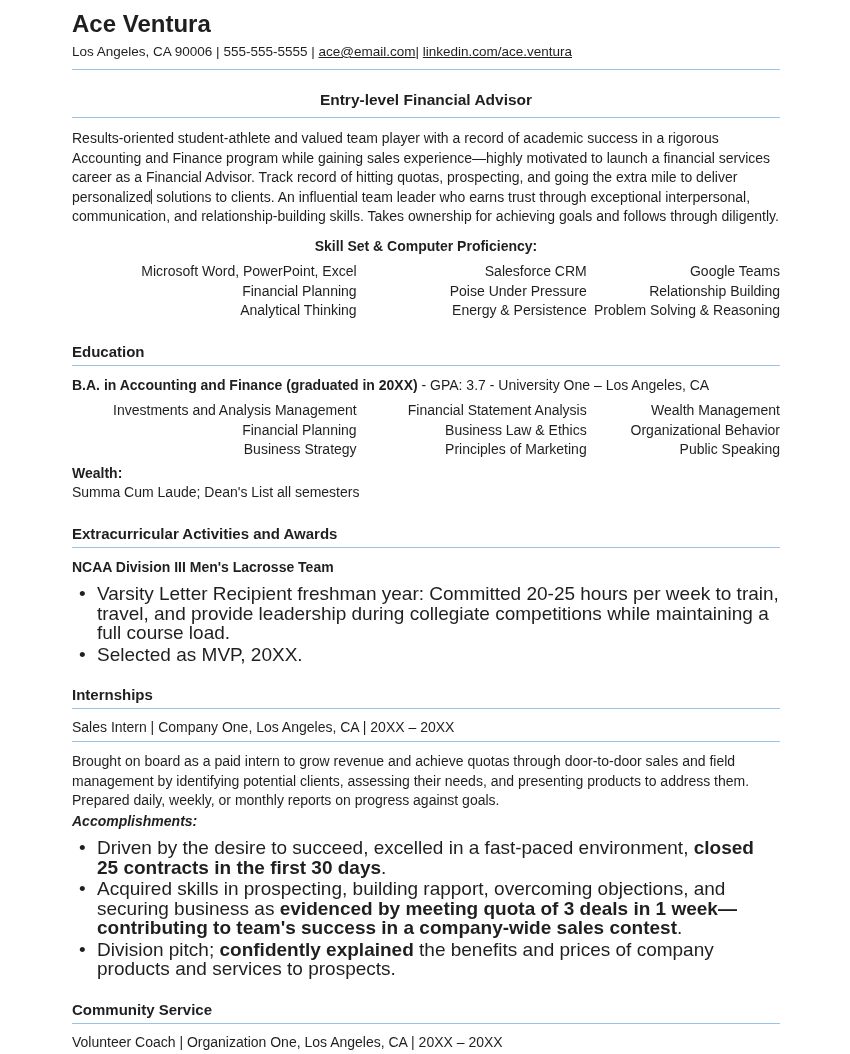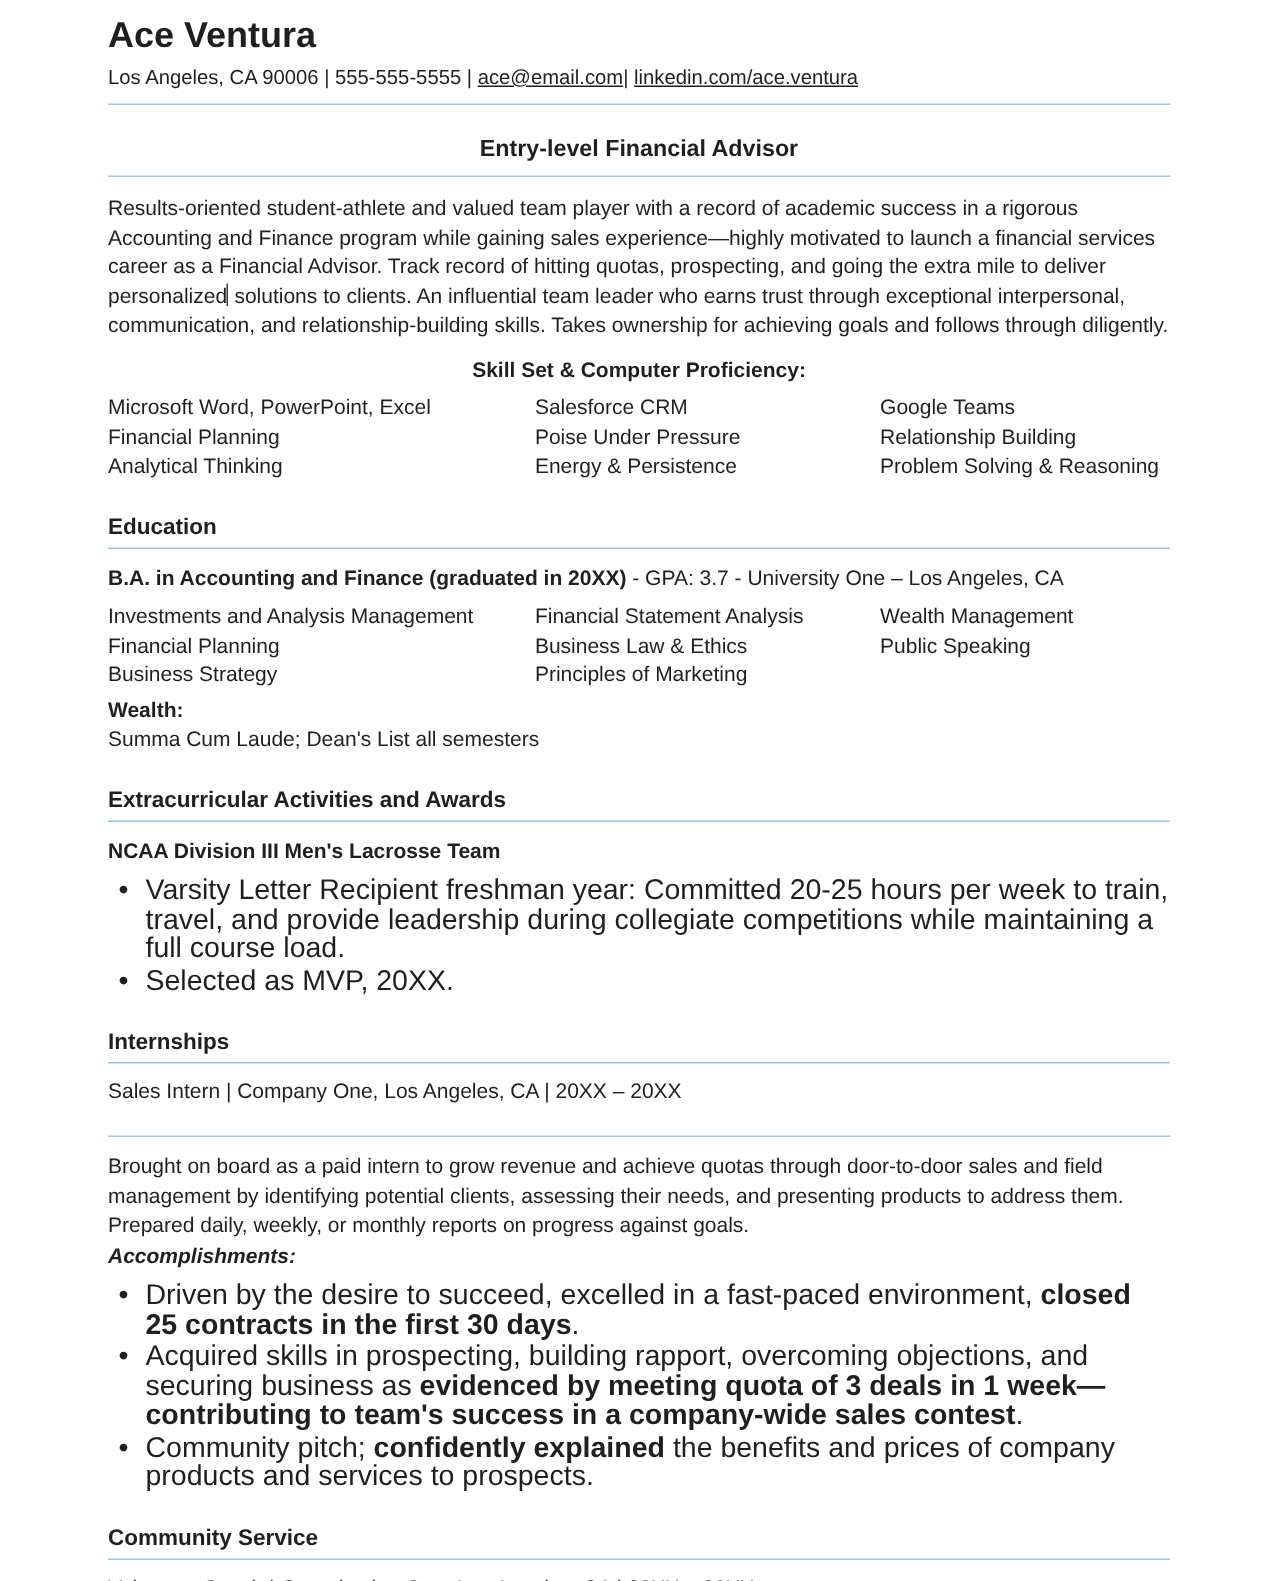--- a/index.html
+++ b/index.html
@@ -19,37 +19,37 @@
   .title-rule { margin-top:8px; }
 
   .doc-title { margin:20px 0 0; font-size:15.5px; line-height:19px; font-weight:700; text-align:center; }
 
   p { margin:0; }
   .body-text { font-size:14px; line-height:19.5px; }
   .summary { margin-top:11px; }
   .text-cursor { display:inline-block; width:1px; height:15px; background:#3a3a3a; vertical-align:-2px; }
 
   .skills-heading { margin:10px 0 0; font-size:14px; line-height:19.5px; font-weight:700; text-align:center; }
-  .three-col { display:grid; grid-template-columns:40.2% 32.5% 27.3%; margin-top:6px; }
+  .three-col { display:grid; grid-template-columns:40.2% 32.5% 27.3%; margin-top:6px;text-align:right; }
   .three-col .cell { font-size:14px; line-height:19.5px; }
 
   .section-heading { margin:21px 0 0; font-size:15px; line-height:19px; font-weight:700;
     border-bottom:1px solid var(--rule); padding-bottom:4px; }
 
   .degree-line { margin-top:10px; }
   .coursework-label { margin-top:3px; font-weight:700; font-size:14px; line-height:19.5px; }
   .honors-label { margin-top:4px; font-weight:700; font-size:14px; line-height:19.5px; }
   .subheading { margin-top:10px; font-weight:700; font-size:14px; line-height:19.5px; }
 
   .bullets { list-style:none; margin:7px 0 0; padding:0; }
   .bullets li { position:relative; padding-left:25px; font-size:19px; line-height:19.5px; margin-top:2px; }
   .bullets li::before { content:"\2022"; position:absolute; left:7px; top:0; }
 
   .role-line { margin-top:9px; font-size:14px; line-height:18px;
-    border-bottom:1px solid var(--rule); padding-bottom:21px; }
+    border-bottom:1px solid var(--rule); padding-bottom:5px; }
   .description { margin-top:10px; }
   .accomplishments { margin-top:1px; font-weight:700; font-style:italic; font-size:14px; line-height:19.5px; }
 
   strong { font-weight:700; }
 </style>
 </head>
 <body>
 
 <div class="page">
 
@@ -96,20 +96,21 @@
         <div class="cell">Financial Planning</div>
         <div class="cell">Business Strategy</div>
       </div>
       <div>
         <div class="cell">Financial Statement Analysis</div>
         <div class="cell">Business Law &amp; Ethics</div>
         <div class="cell">Principles of Marketing</div>
       </div>
       <div>
         <div class="cell">Wealth Management</div>
+        <div class="cell">Organizational Behavior</div>
         <div class="cell">Public Speaking</div>
       </div>
     </div>
     <div class="honors-label">Wealth:</div>
     <p class="body-text">Summa Cum Laude; Dean's List all semesters</p>
   </section>
 
   <section>
     <h3 class="section-heading">Extracurricular Activities and Awards</h3>
     <div class="subheading">NCAA Division III Men's Lacrosse Team</div>
@@ -120,21 +121,21 @@
   </section>
 
   <section>
     <h3 class="section-heading">Internships</h3>
     <div class="role-line">Sales Intern | Company One, Los Angeles, CA | 20XX – 20XX</div>
     <p class="body-text description">Brought on board as a paid intern to grow revenue and achieve quotas through door-to-door sales and field management by identifying potential clients, assessing their needs, and presenting products to address them. Prepared daily, weekly, or monthly reports on progress against goals.</p>
     <div class="accomplishments">Accomplishments:</div>
     <ul class="bullets">
       <li><span>Driven by the desire to succeed, excelled in a fast-paced environment, </span><strong>closed 25 contracts in the first 30 days</strong><span>.</span></li>
       <li><span>Acquired skills in prospecting, building rapport, overcoming objections, and securing business as </span><strong>evidenced by meeting quota of 3 deals in 1 week—contributing to team's success in a company-wide sales contest</strong><span>.</span></li>
-      <li><span>Community pitch; </span><strong>confidently explained</strong><span> the benefits and prices of company products and services to prospects.</span></li>
+      <li><span>Division pitch; </span><strong>confidently explained</strong><span> the benefits and prices of company products and services to prospects.</span></li>
     </ul>
   </section>
 
   <section>
     <h3 class="section-heading">Community Service</h3>
     <div class="role-line">Volunteer Coach | Organization One, Los Angeles, CA | 20XX – 20XX</div>
 
   </section>
 
 </div>

